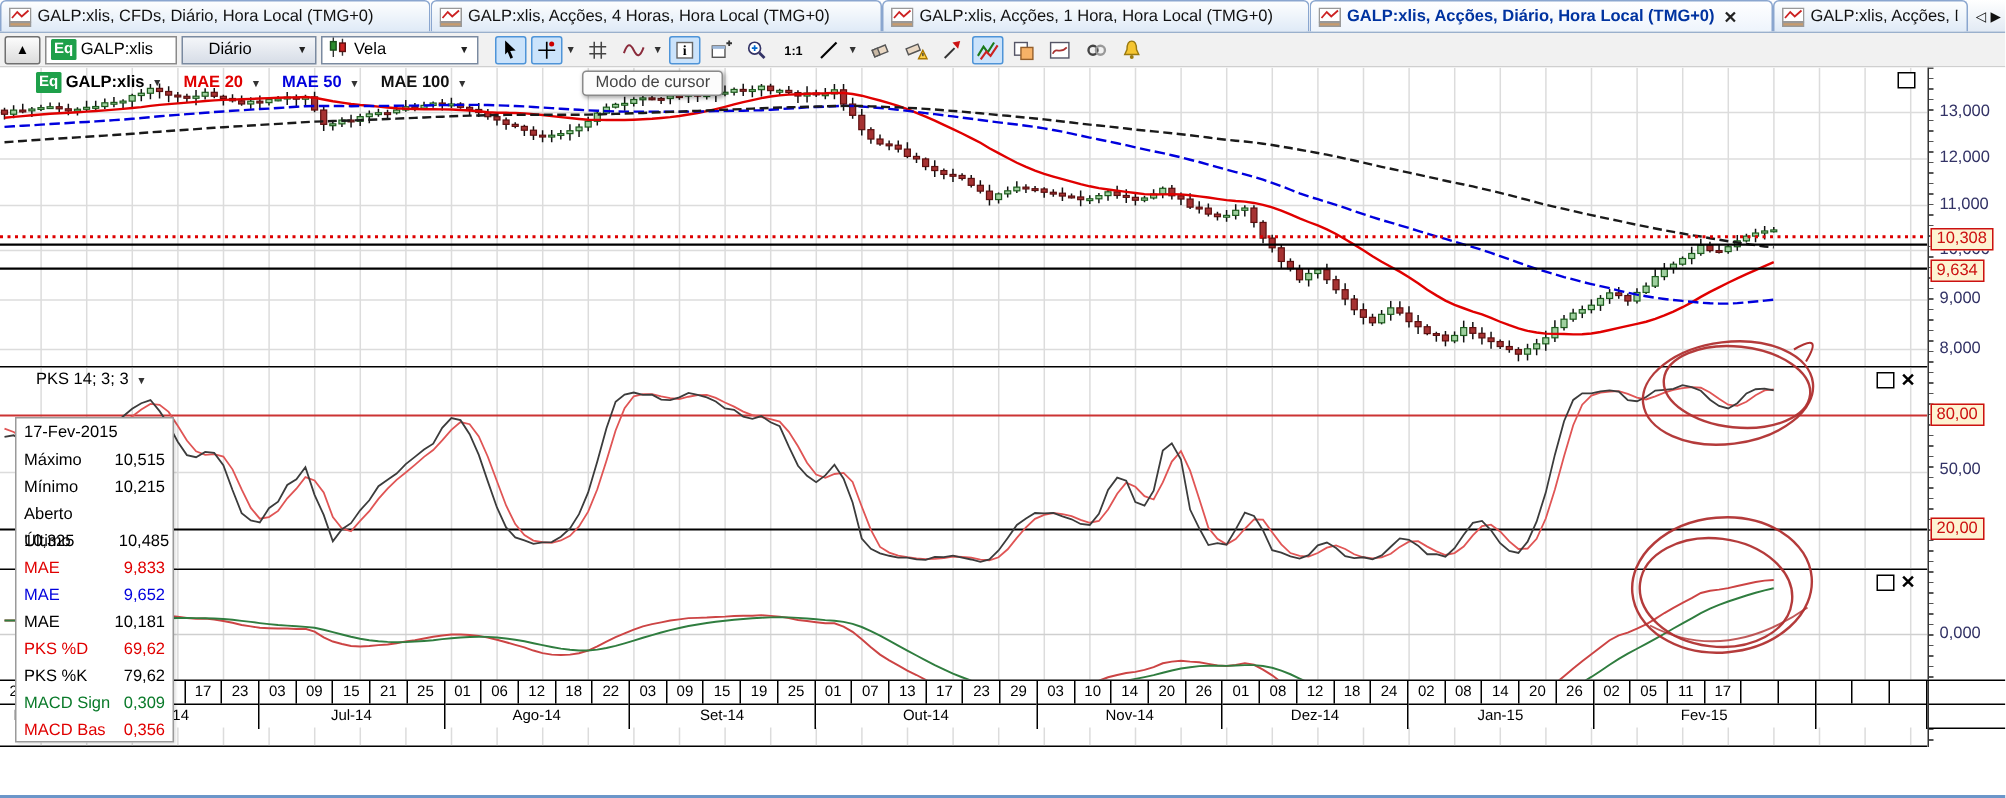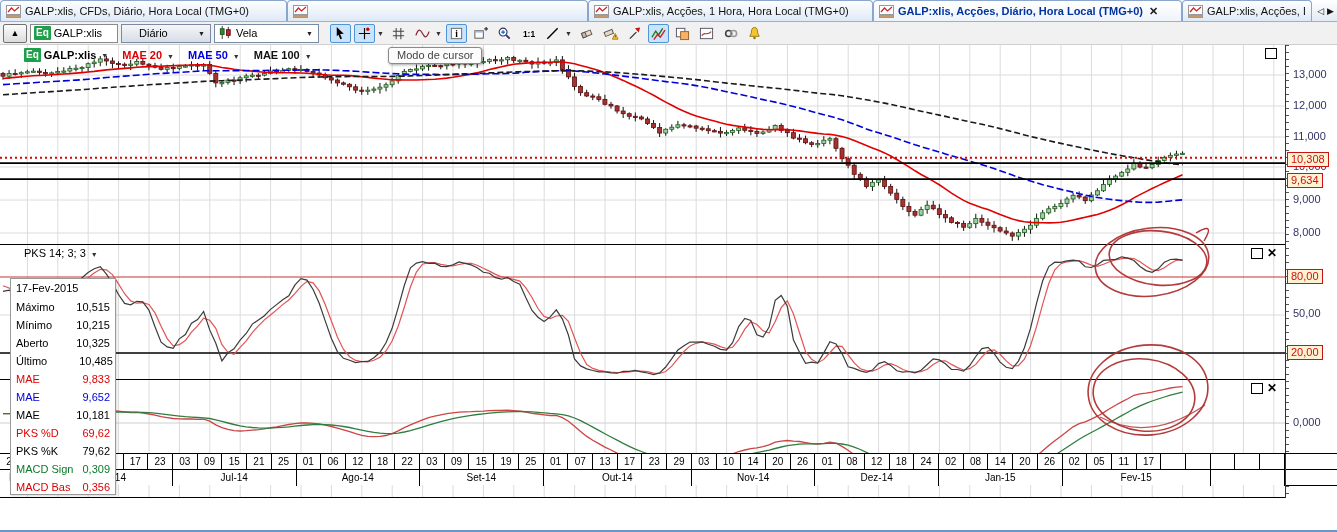--- a/index.html
+++ b/index.html
@@ -108,20 +108,21 @@
         <span class="tab-label">GALP:xlis, CFDs, Diário, Hora Local (TMG+0)</span>
       </div>
       <div class="tab" style="width: 301px;">
         <span class="tabicon">
           <svg width="15" height="13" viewBox="0 0 15 13">
             <rect x="0.5" y="0.5" width="14" height="9" fill="#fff" stroke="#999"></rect>
             <path d="M2 7 L5.5 3 L8.5 6 L13 2" stroke="#cc2222" fill="none" stroke-width="1.2"></path>
             <rect x="0.5" y="10" width="14" height="2.5" fill="#c89b6d" stroke="#999"></rect>
           </svg>
         </span>
+        <span class="tab-label">GALP:xlis, Acções, 4 Horas, Hora Local (TMG+0)</span>
       </div>
       <div class="tab" style="width: 285px;">
         <span class="tabicon">
           <svg width="15" height="13" viewBox="0 0 15 13">
             <rect x="0.5" y="0.5" width="14" height="9" fill="#fff" stroke="#999"></rect>
             <path d="M2 7 L5.5 3 L8.5 6 L13 2" stroke="#cc2222" fill="none" stroke-width="1.2"></path>
             <rect x="0.5" y="10" width="14" height="2.5" fill="#c89b6d" stroke="#999"></rect>
           </svg>
         </span>
         <span class="tab-label">GALP:xlis, Acções,  1 Hora, Hora Local (TMG+0)</span>
@@ -897,21 +898,21 @@
     <div class="dw" id="datawindow">
       <div class="dw-title">17-Fev-2015</div>
     <div class="dw-row" style="color: rgb(0, 0, 0);">
           <span>Máximo</span>
           <span>10,515</span>
         </div>
         <div class="dw-row" style="color: rgb(0, 0, 0);">
           <span>Mínimo</span>
           <span>10,215</span>
         </div>
-        <div class="dw-row" style="color: rgb(0, 0, 0);">
+        <div class="dw-row" style="color: rgb(0, 0, 0); flex-direction: column;">
           <span>Aberto</span>
           <span>10,325</span>
         </div>
         <div class="dw-row" style="color: rgb(0, 0, 0); gap: 32px;">
           <span>Último</span>
           <span>10,485</span>
         </div>
         <div class="dw-row" style="color: rgb(224, 0, 0);">
           <span>MAE</span>
           <span>9,833</span>

